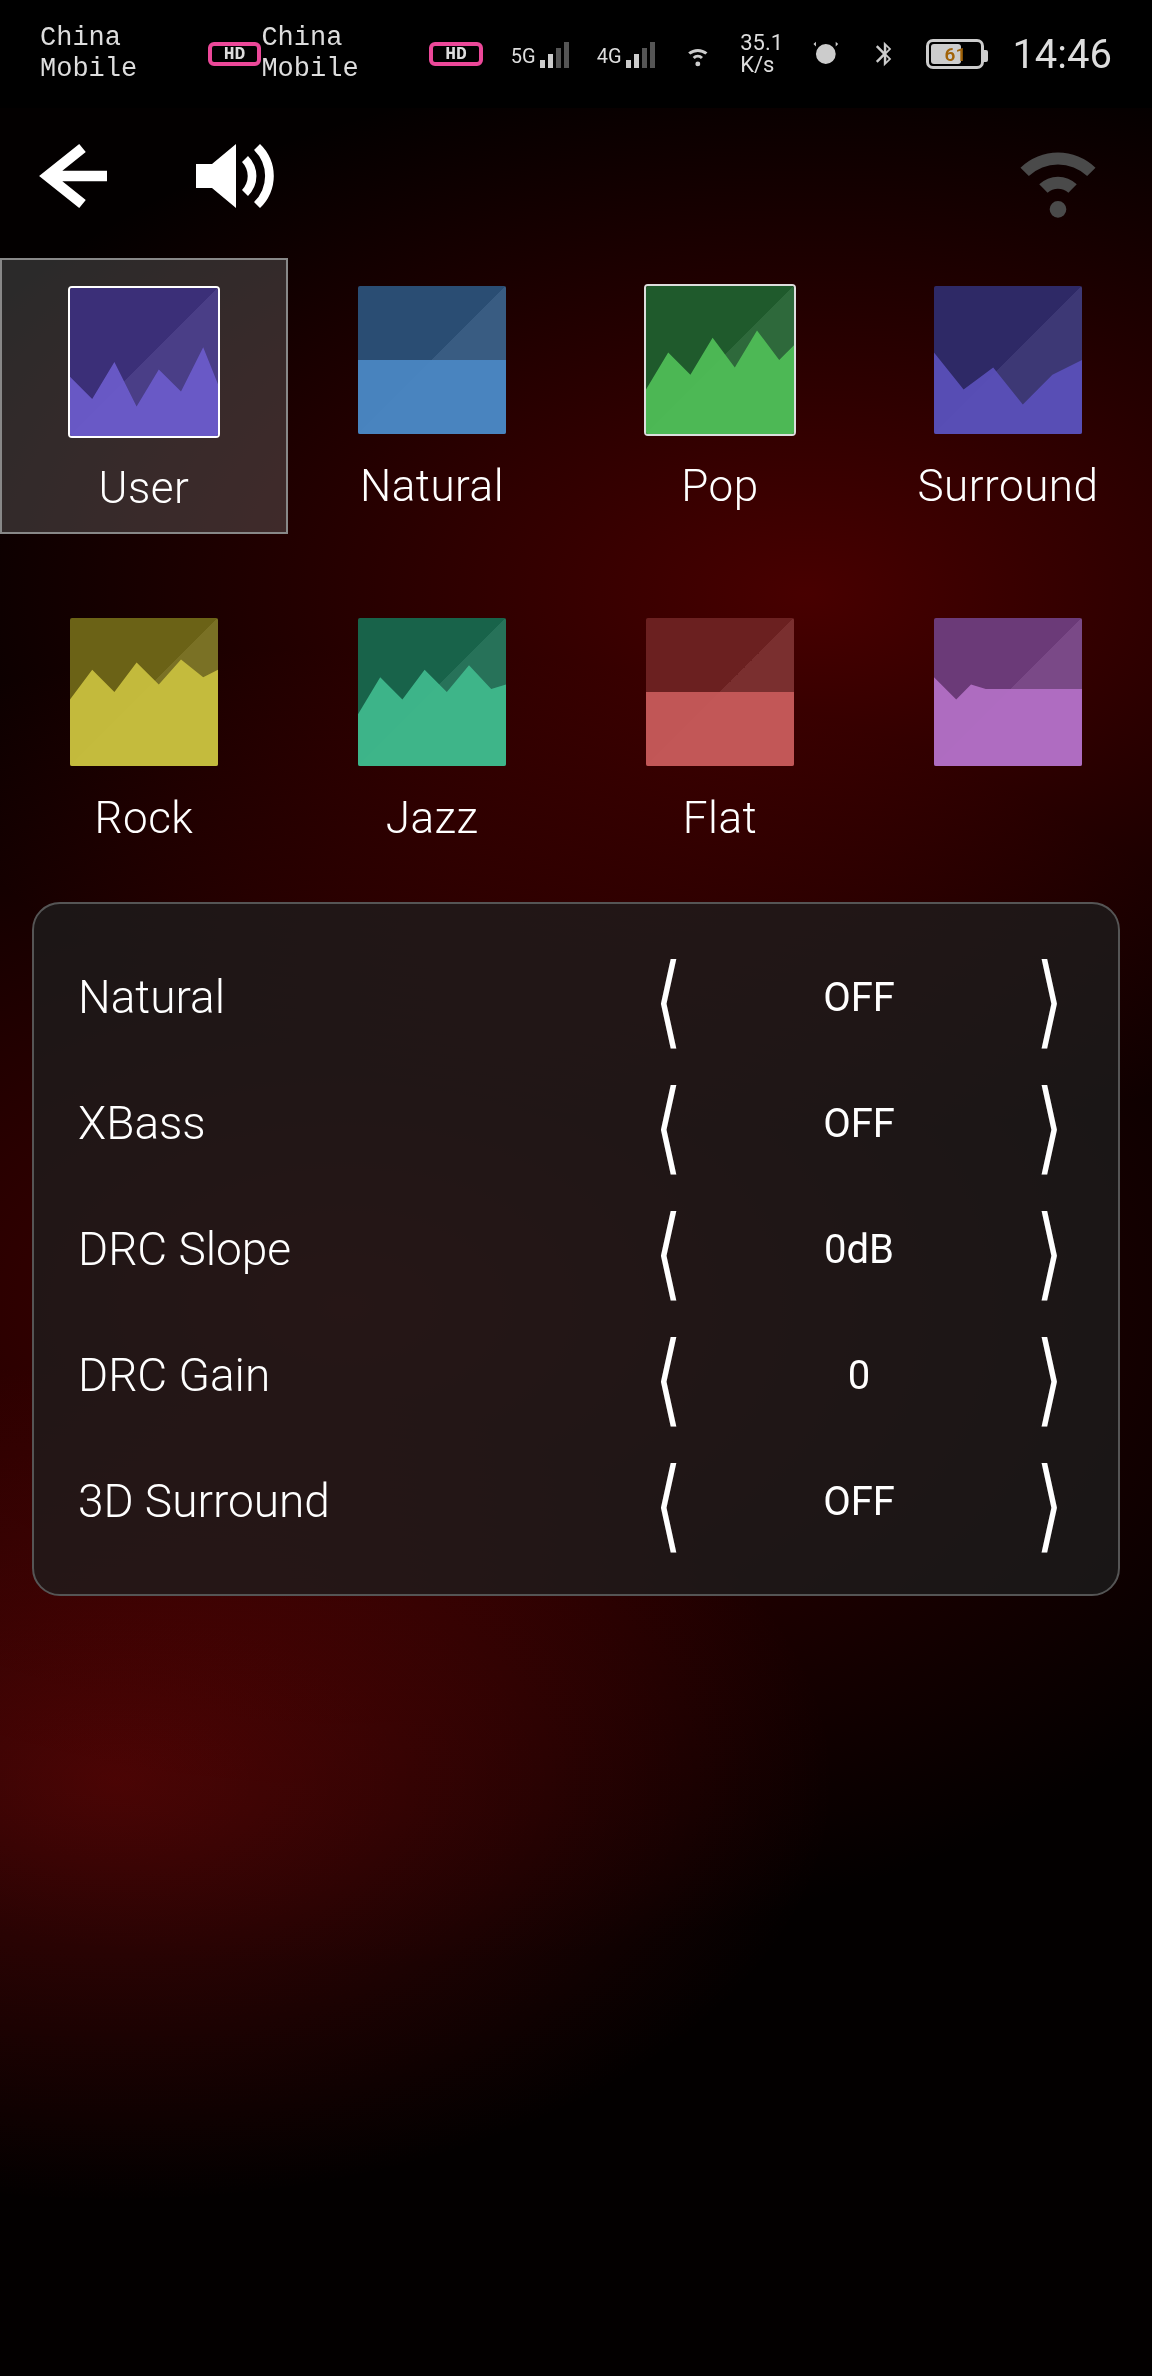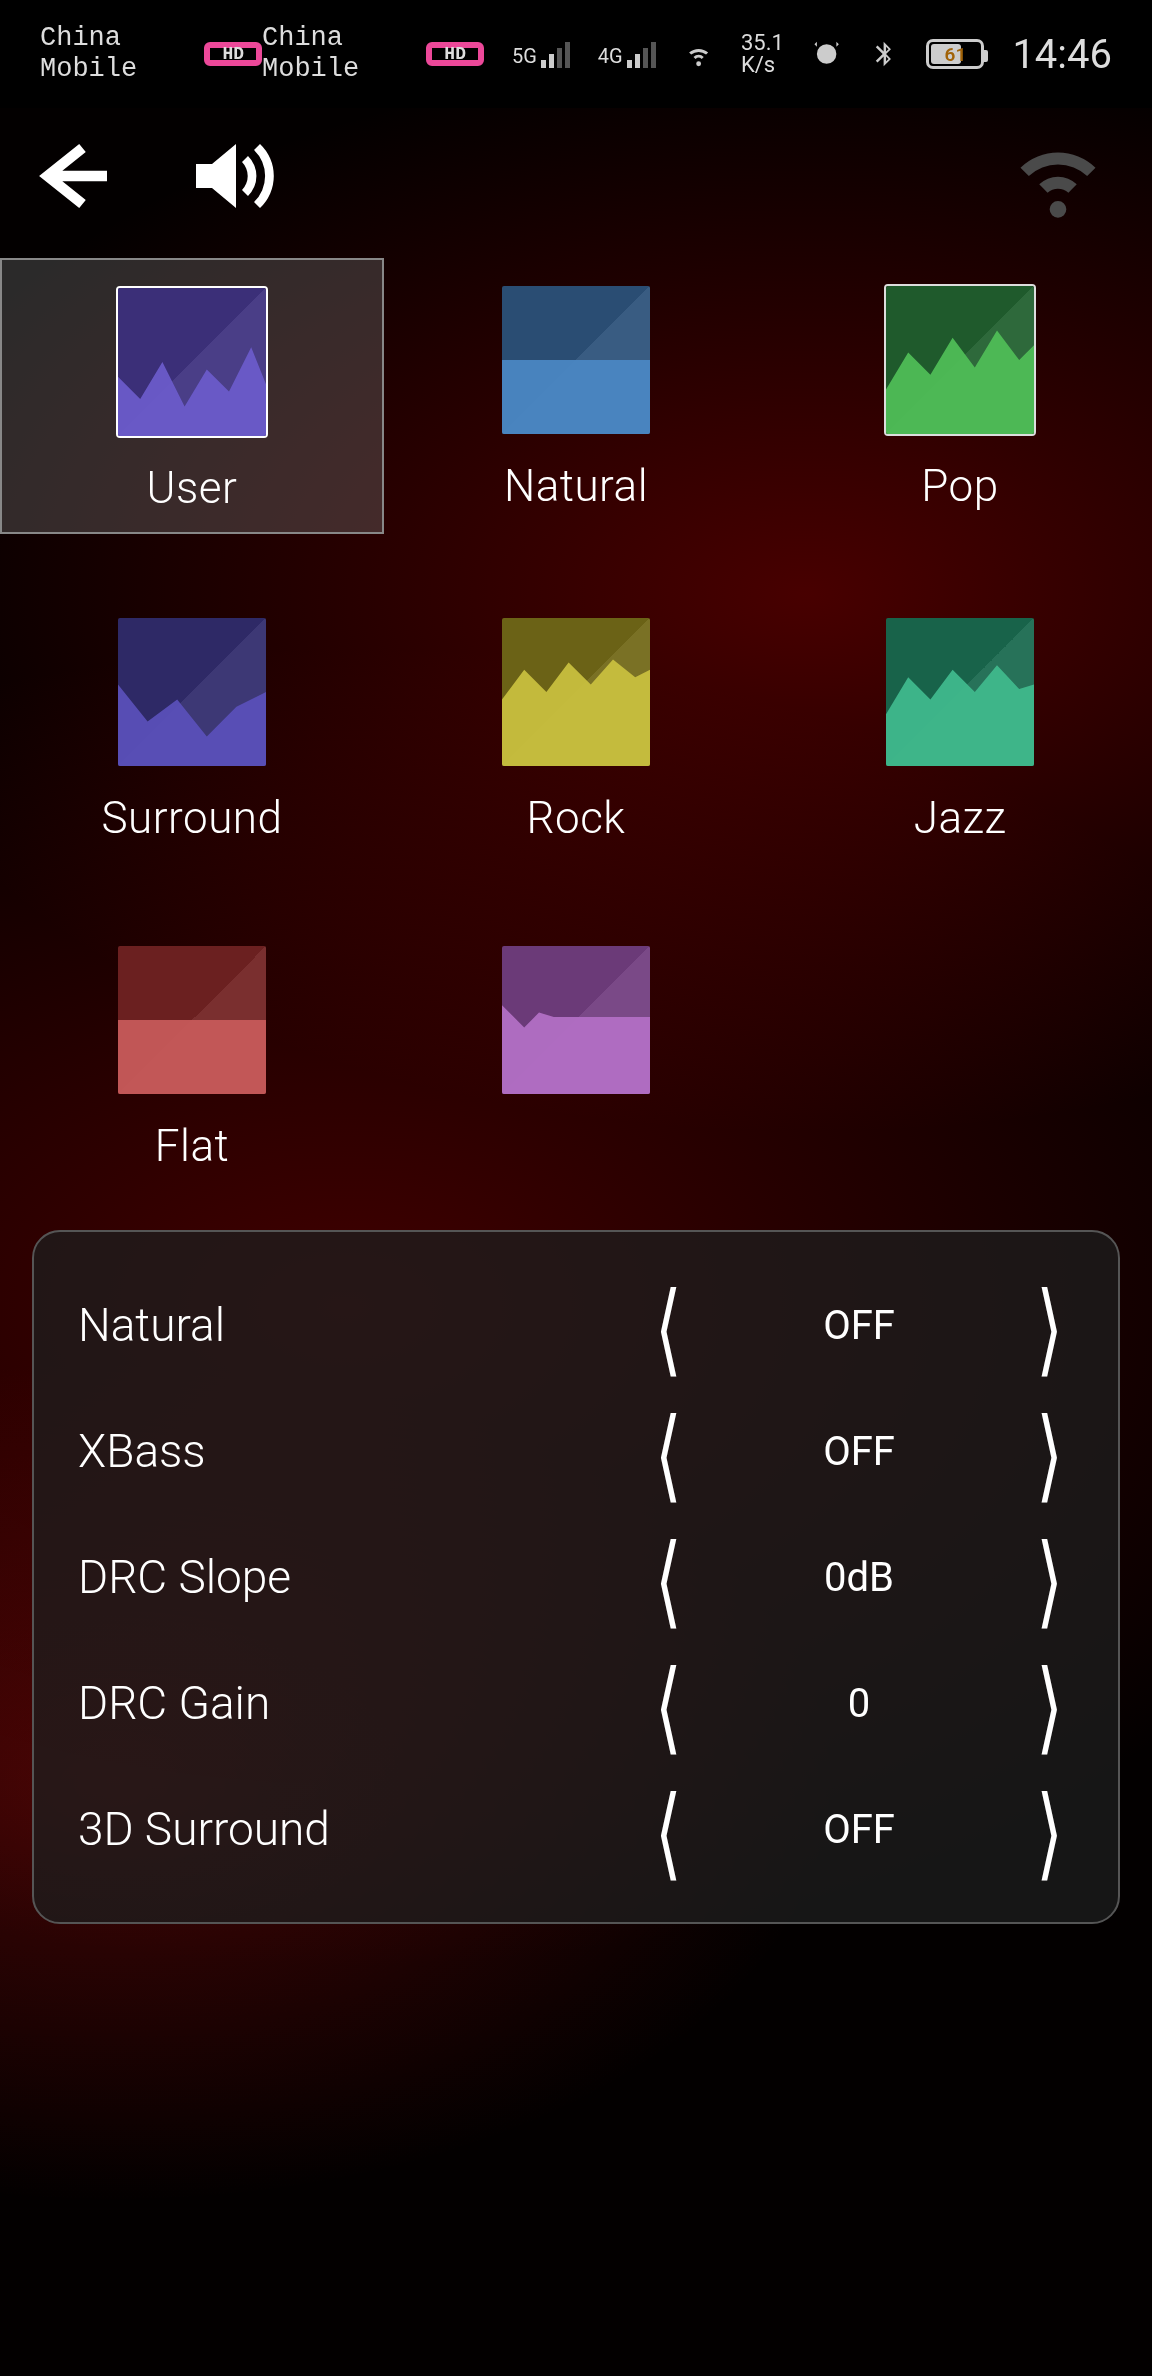--- a/index.html
+++ b/index.html
@@ -23,21 +23,21 @@
     position: relative; z-index: 2;
     height: 108px;
     display: flex; align-items: center; justify-content: flex-end;
     padding: 0 40px;
     font-size: 30px; color: #ddd;
     gap: 28px;
     background: #000;
   }
   .status-carriers { display: flex; flex-direction: row; line-height: 1.15; font-size: 27px; align-items: flex-end; font-family: Liberation Mono, monospace; }
   .status-carriers .row { display:flex; align-items:center; gap:6px; }
-  .hd-badge { display:inline-flex; align-items:center; justify-content:center; border:6px solid #ec4899; border-radius:6px; font-size:18px; font-weight:700; padding:0 12px; height:24px; }
+  .hd-badge { display:inline-flex; align-items:center; justify-content:center; border:4px solid #ec4899; border-radius:6px; font-size:18px; font-weight:700; padding:0 12px; height:24px; }
   .signal { display:flex; align-items:flex-end; gap:3px; height:28px; }
   .signal span { width:5px; background:#ccc; }
   .signal span:nth-child(1){height:8px}
   .signal span:nth-child(2){height:14px}
   .signal span:nth-child(3){height:20px}
   .signal span:nth-child(4){height:26px}
   .signal.dim span:nth-child(3),.signal.dim span:nth-child(4){background:#555}
   .sig-block{display:flex;align-items:flex-end;gap:4px;}
   .sig-label{font-size:20px}
   .kbs{display:flex;flex-direction:column;line-height:1;font-size:22px;align-items:flex-start}
@@ -56,21 +56,21 @@
   }
   .app-bar-left{display:flex;align-items:center;gap:70px}
   .back-btn svg{width:84px;height:84px;stroke:#fff;stroke-width:6;fill:none}
   .vol-ico svg{width:96px;height:96px;fill:#fff}
   .wifi-gray svg{width:100px;height:100px;fill:#4a4a4a}
 
   .content{position:relative;z-index:1;padding:0 0 0 0}
 
   .preset-grid{
     display:grid;
-    grid-template-columns: repeat(3, 1fr);
+    grid-template-columns: repeat(4, 1fr);
     row-gap: 56px;
     margin-top: 10px;
   }
   .preset{
     display:flex;flex-direction:column;align-items:center;
     padding:28px 0 18px;
     cursor:pointer;
   }
   .preset.selected{
     background:rgba(120,120,120,0.35);

